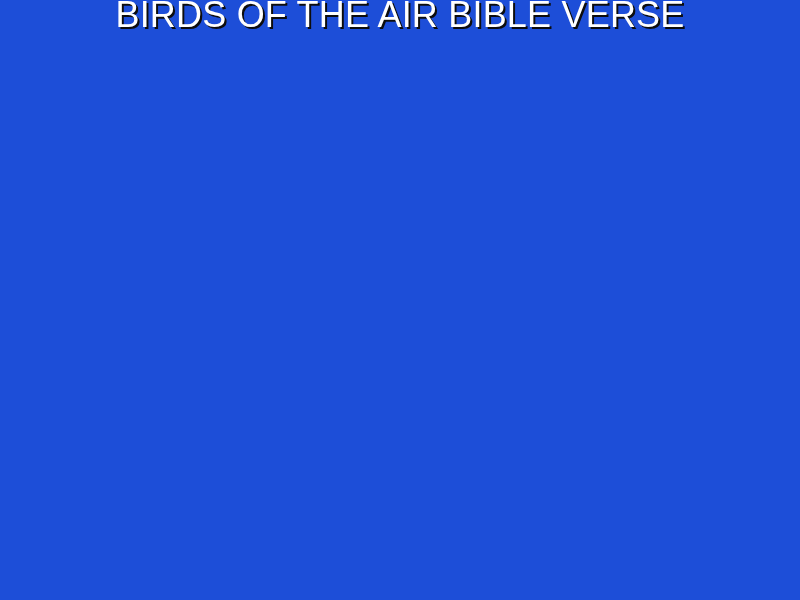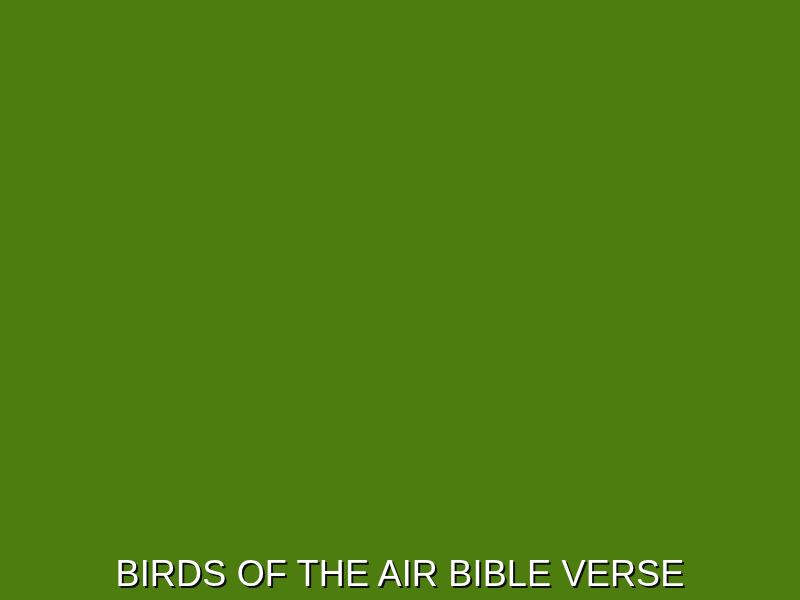--- a/index.html
+++ b/index.html
@@ -13,23 +13,23 @@
     height: 600px;
     overflow: hidden;
     font-family: "Liberation Sans", sans-serif;
   }
 
   .banner {
     position: relative;
     width: 800px;
     height: 600px;
     box-sizing: border-box;
-    background-color: #4d7c0f;
+    background-color: #1d4ed8;
     display: flex;
-    align-items: flex-end;
+    align-items: flex-start;
     justify-content: center;
   }
 
   .headline-wrap {
     width: 100%;
     text-align: center;
     padding: 0 24px;
     box-sizing: border-box;
     
     transform: translateY(-6px);

